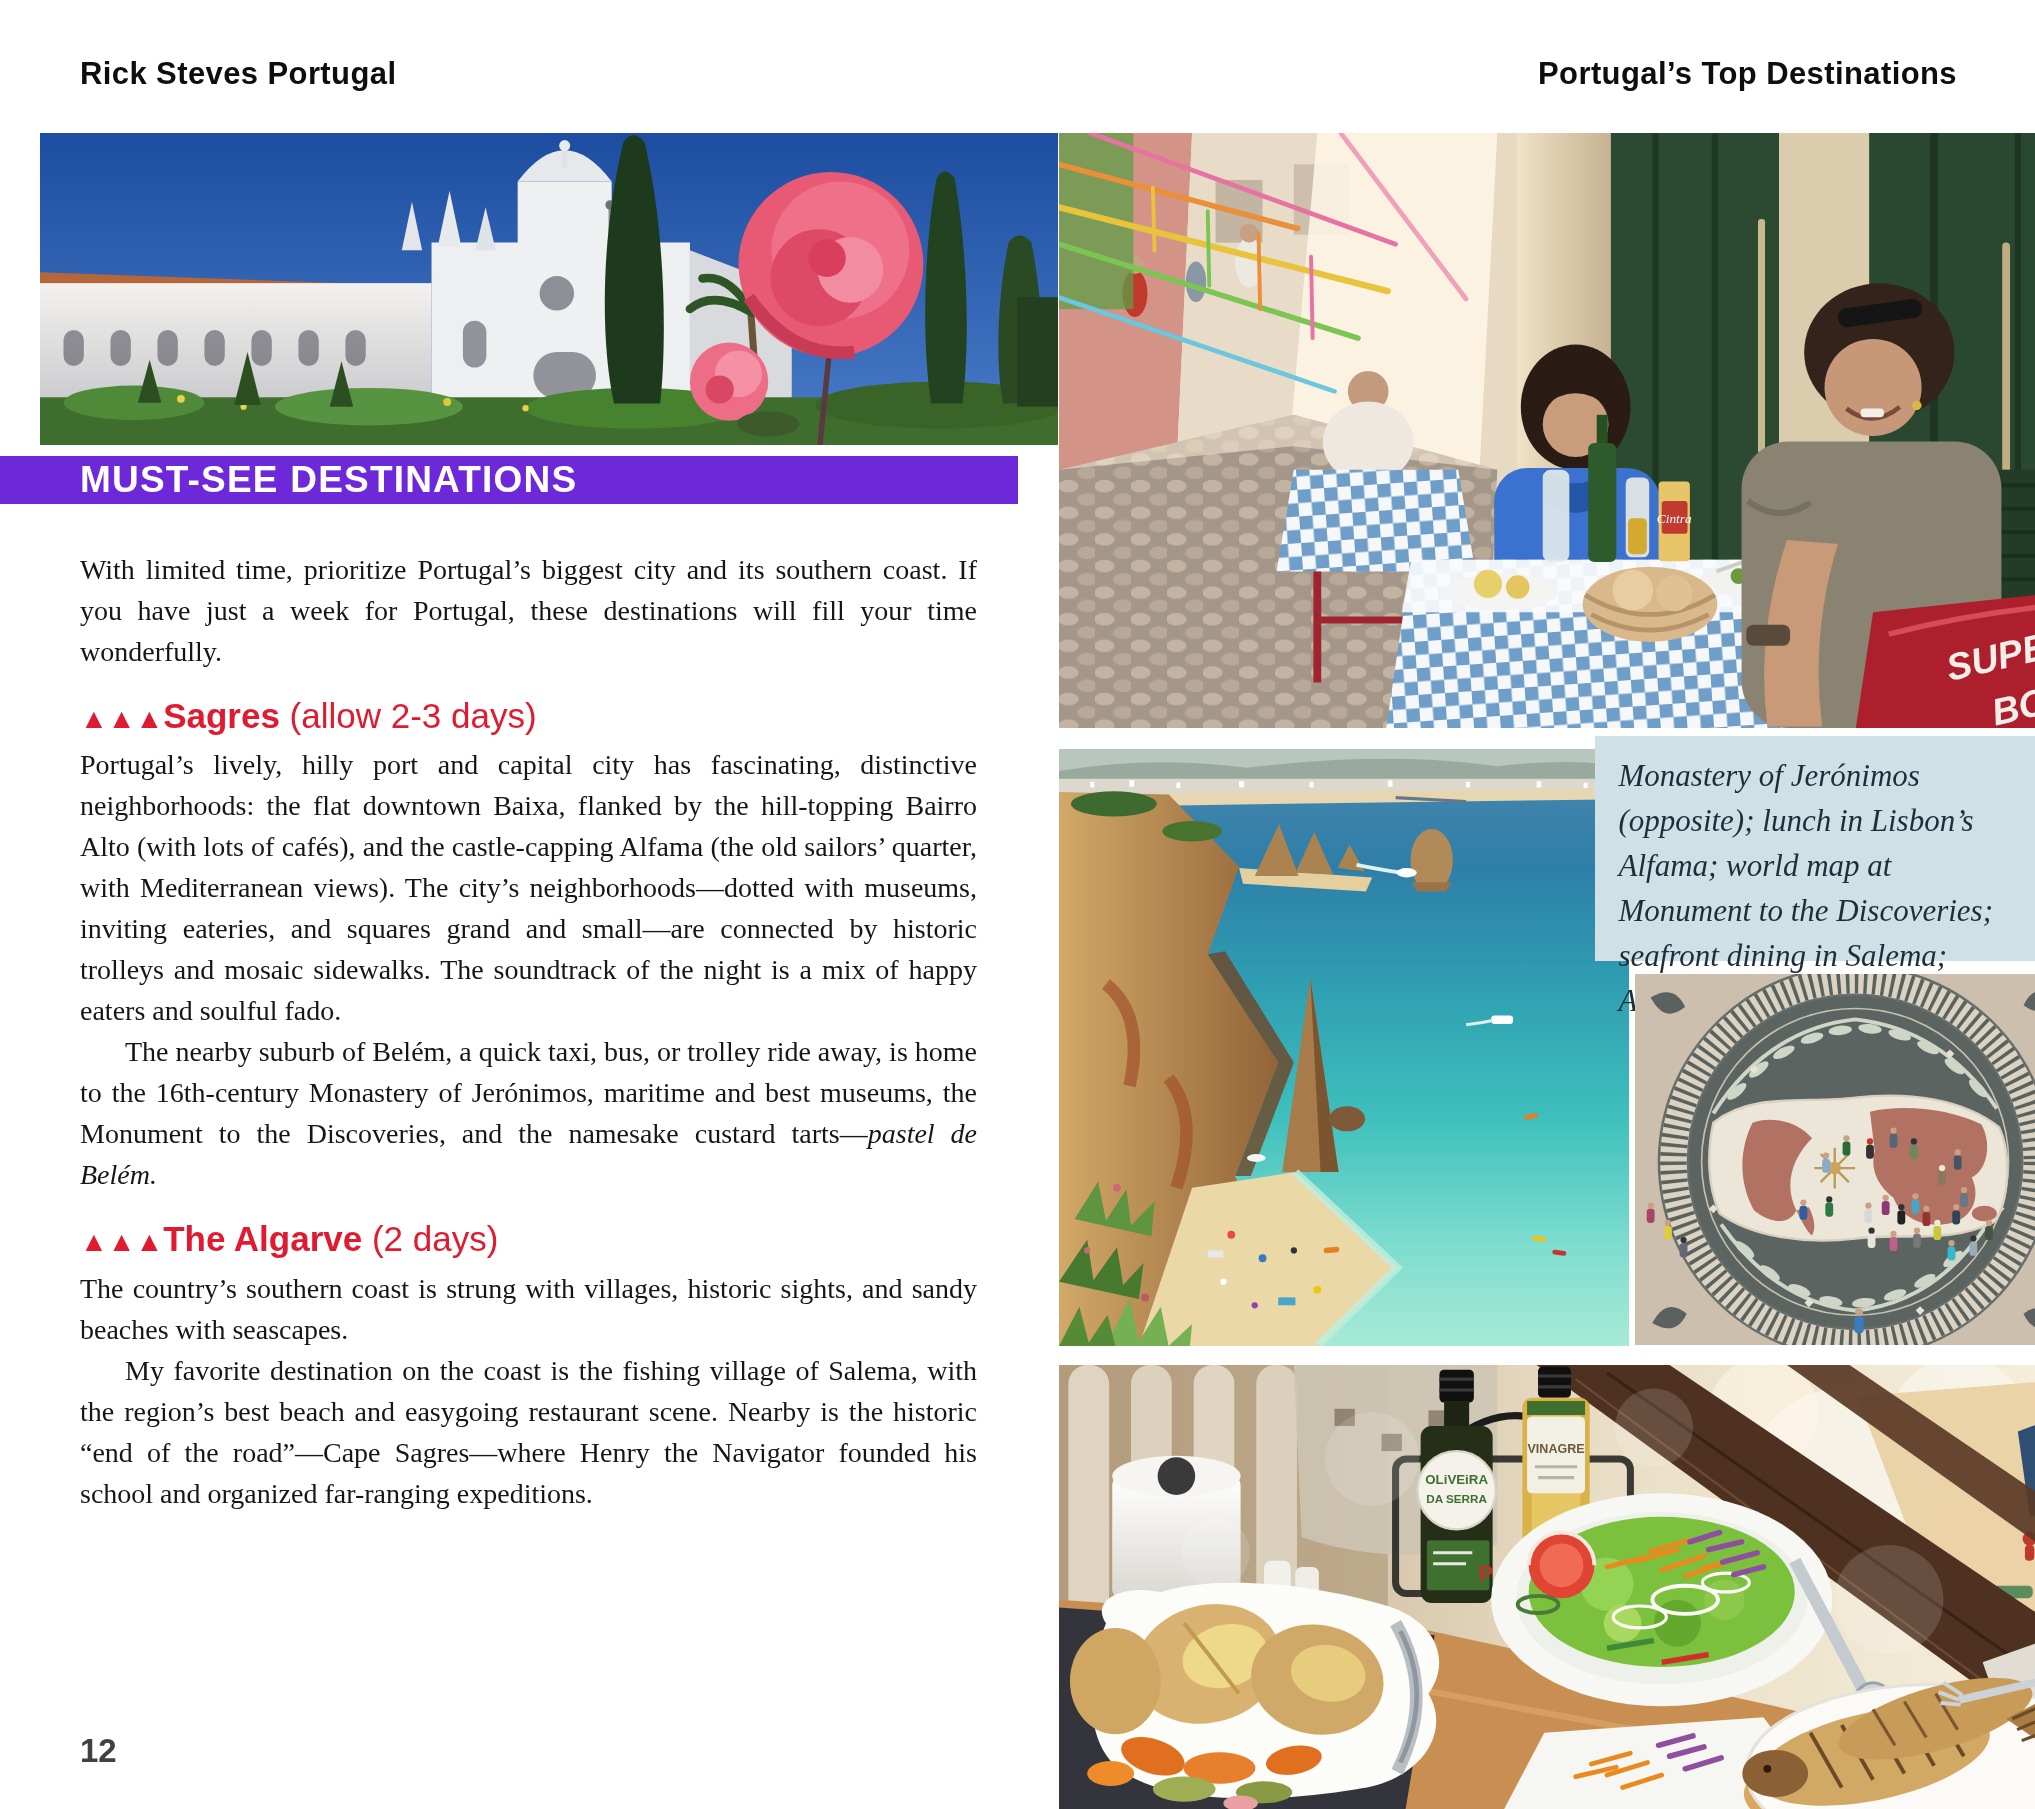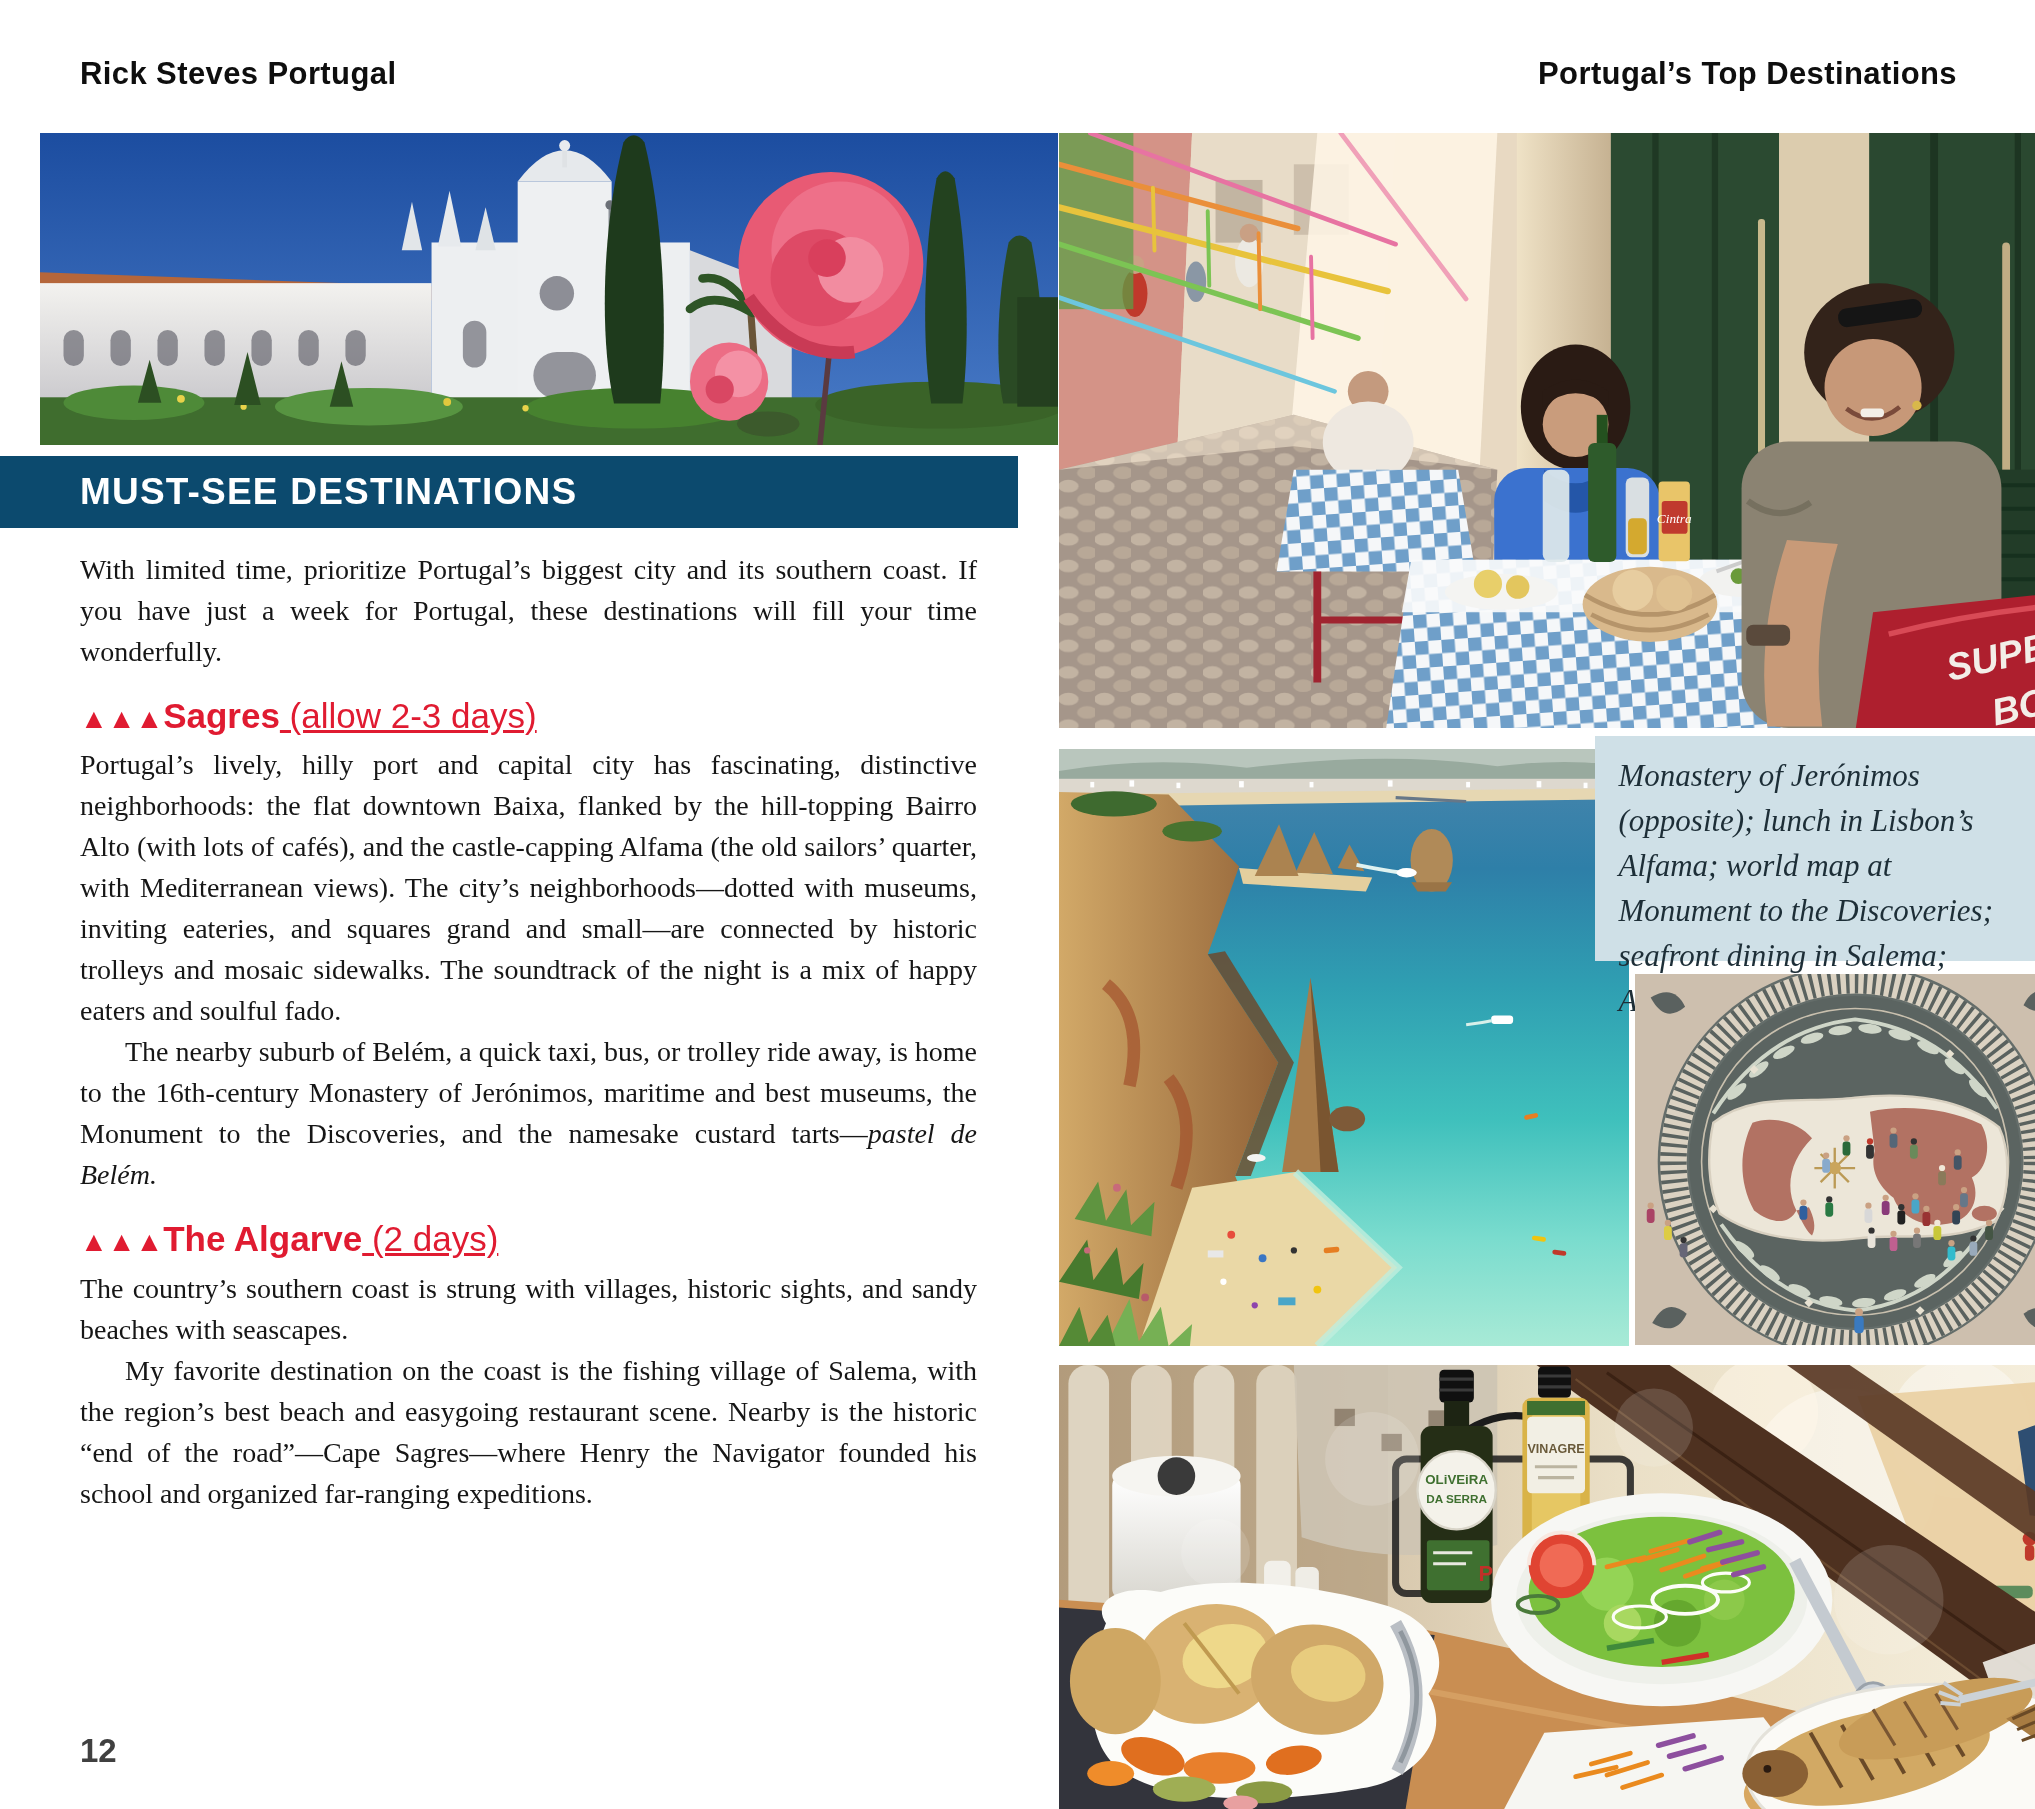--- a/index.html
+++ b/index.html
@@ -10,31 +10,31 @@
        color:#0e0e0e;letter-spacing:0.4px;top:56px;}
   #header-left{left:80px;text-align:center;}
   #header-right{right:78px;}
   .photo{position:absolute;overflow:hidden;background:#ddd;}
   .photo svg{display:block;width:100%;height:100%;}
   #photo-monastery{left:0;top:120px;width:1018px;height:312px;}
   #photo-alfama{left:1019px;top:120px;width:1016px;height:595px;}
   #photo-beach{left:1019px;top:736px;width:570px;height:597px;}
   #photo-map{left:1595px;top:961px;width:441px;height:371px;}
   #photo-dining{left:1019px;top:1352px;width:1016px;height:457px;}
-  #banner{left:0;top:456px;width:1018px;height:72px;background:#0c4a6e;
+  #banner{left:0;top:456px;width:1018px;height:48px;background:#6d28d9;
           display:flex;align-items:center;text-align:right;}
   #banner .bt{margin-left:80px;color:#ffffff;font-family:"Liberation Sans",sans-serif;
           font-weight:bold;font-size:37px;letter-spacing:1.2px;}
   #article{left:80px;top:549px;width:897px;}
   #article p{margin:0;font-size:28px;line-height:41px;text-align:justify;}
   #article p.ind{text-indent:45px;}
   h3.sec{margin:24px 0 6.3px 0;font-family:"Liberation Sans",sans-serif;font-size:35px;
          line-height:39px;color:#e01b31;font-weight:bold;}
   h3.sec .tri{font-size:28px;letter-spacing:0px;}
-  h3.sec .dur{font-weight:normal;text-decoration:underline;}
+  h3.sec .dur{font-weight:normal;}
   .it{font-style:italic;}
   #caption-box{left:1595px;top:736px;width:441px;height:225px;background:#cfe0e7;}
   #caption-box p{margin:17px 22px 0 23.5px;font-style:italic;font-size:31px;
                  line-height:45px;color:#1d2e37;text-align:left;}
   #pagenum{left:80px;top:1732px;font-family:"Liberation Sans",sans-serif;
            font-weight:bold;font-size:33px;color:#404040;}
 </style>
 </head>
 <body>
 

